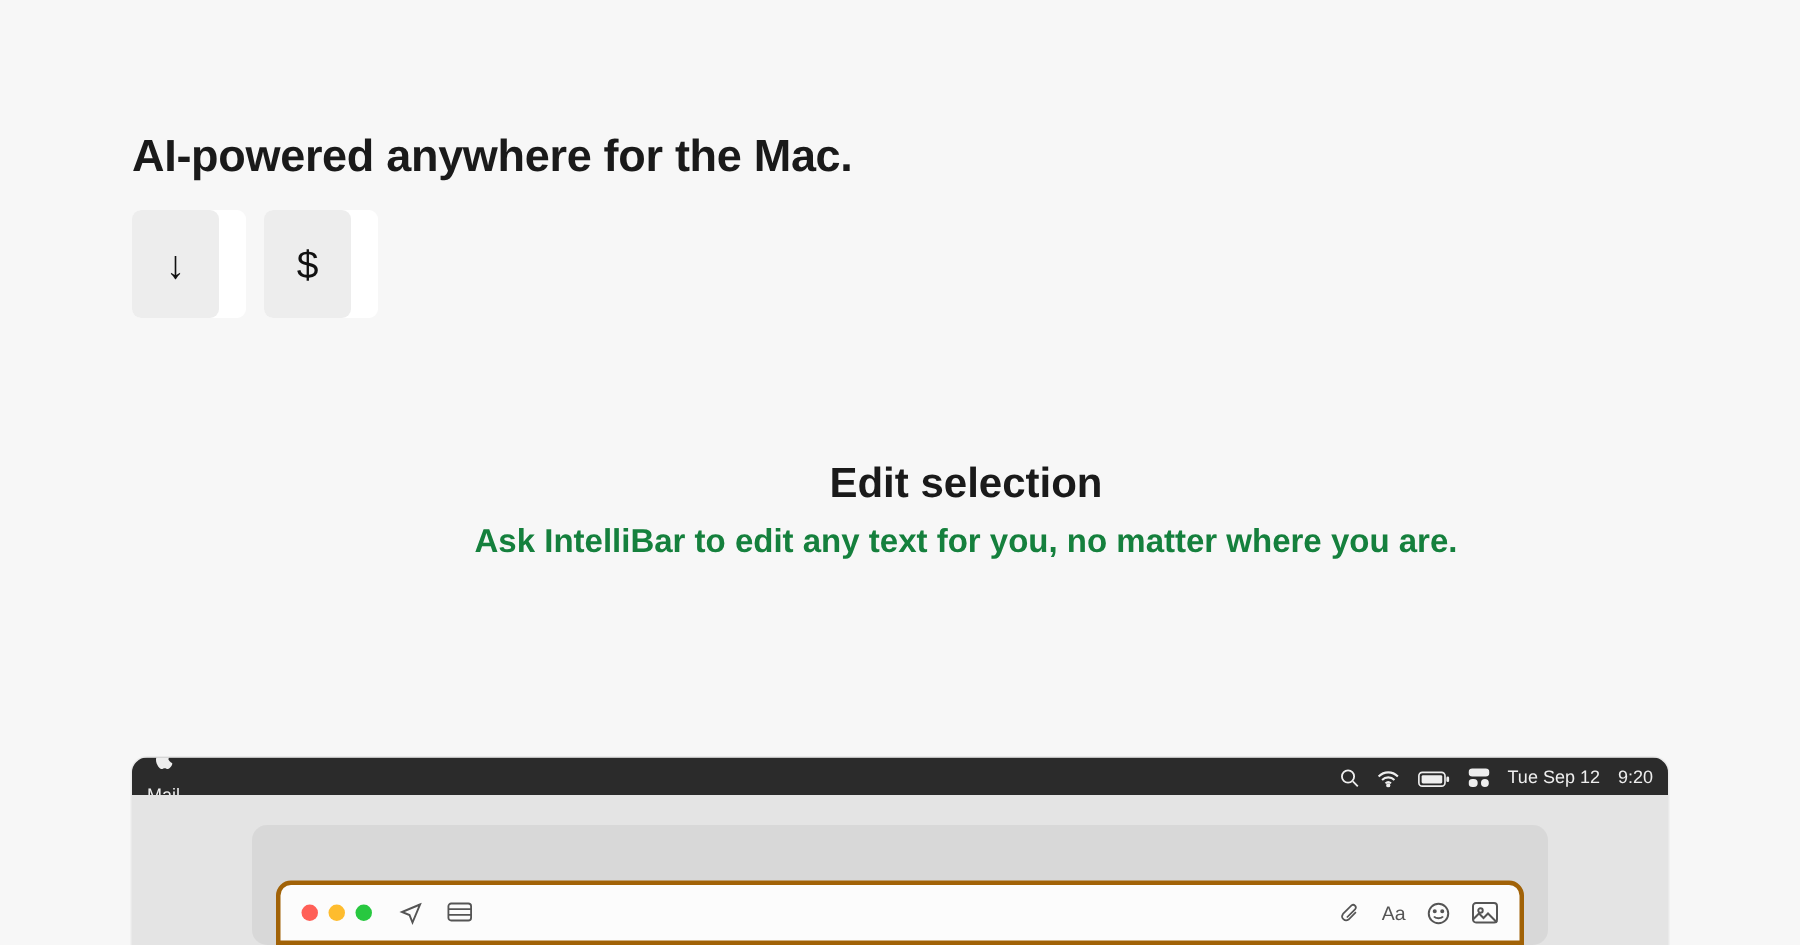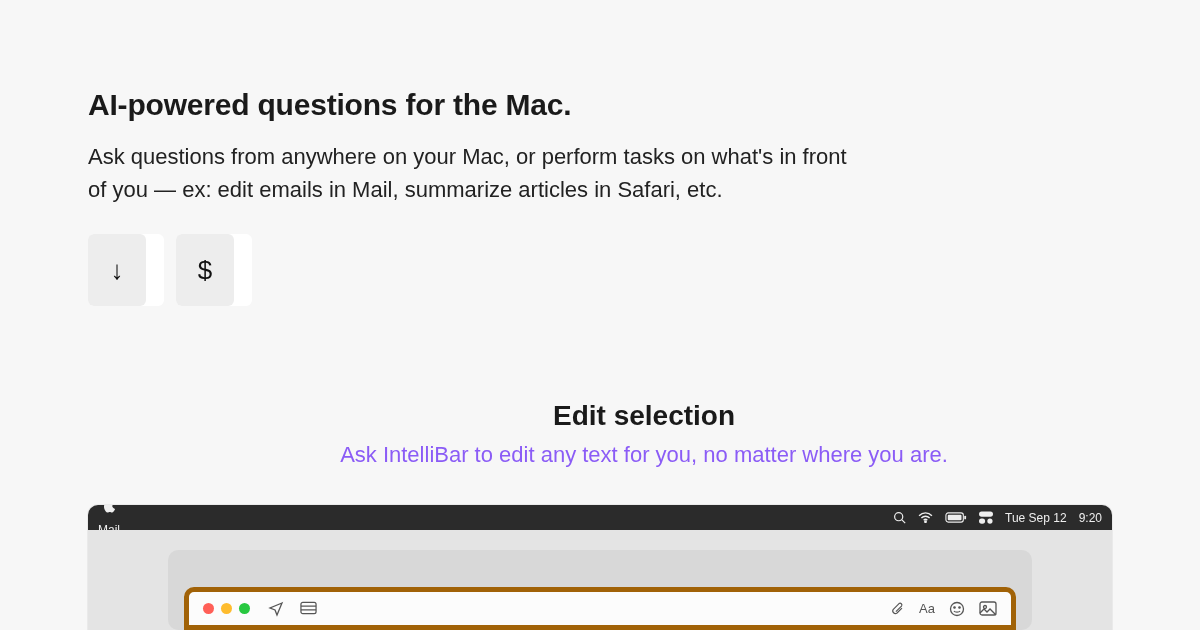--- a/index.html
+++ b/index.html
@@ -8,44 +8,43 @@
 .headline { font-size: 30px; font-weight: 600; letter-spacing: -0.2px; margin-bottom: 18px; }
 .subhead { font-size: 22px; font-weight: 400; line-height: 1.5; color: #222; margin-bottom: 28px; max-width: 780px; }
 .ctas { display: flex; gap: 12px; }
 .cta { display: flex; align-items: center; gap: 14px; background: #fff; padding: 0 18px 0 0; border-radius: 6px; cursor: pointer; }
 .cta-icon { width: 58px; height: 72px; display: flex; align-items: center; justify-content: center; background: #ededed; border-radius: 6px; font-size: 26px; color: #111; }
 .cta-text { display: flex; flex-direction: column; }
 .cta-title { font-size: 20px; font-weight: 600; }
 .cta-sub { font-size: 18px; color: #444; }
 .section2 { margin-top: 94px; text-align: center; }
 .sec-title { font-size: 28px; font-weight: 700; margin-bottom: 10px; }
-.sec-desc { font-size: 22px; color: #8b5cf6; }
+.sec-desc { font-size: 22px; color: #15803d; font-weight: bold; }
 .mock { position: absolute; left: 88px; right: 88px; width: 1024px; top: 505px; border-radius: 10px 10px 0 0; overflow: hidden; box-shadow: 0 0 0 1px rgba(0,0,0,0.05); }
 .menubar { height: 25px; background: #2b2b2b; color: #eee; display: flex; align-items: center; font-size: 12px; padding: 0 10px; }
 .menubar .left { display: flex; align-items: center; gap: 10px; flex-direction: column; }
 .menubar .apple { font-size: 13px; }
-.menubar .right { margin-left: auto; display: flex; align-items: center; gap: 12px; }
+.menubar .right { margin-left: auto; display: flex; align-items: flex-end; gap: 12px; }
 .menubar .ico { display: inline-flex; align-items: center; }
 .stage { height: 100px; background: #e4e4e4; position: relative; }
 .shadowbox { position: absolute; left: 80px; right: 80px; top: 20px; bottom: 0; background: rgba(0,0,0,0.05); border-radius: 10px; }
-.mailwin { position: absolute; left: 96px; right: 96px; top: 57px; height: 43px; background: #fcfcfc; border-radius: 10px 10px 0 0; border: 5px solid #a16207; display: flex; align-items: center; padding: 0 14px; }
+.mailwin { position: absolute; left: 96px; right: 96px; top: 57px; height: 43px; background: #fcfcfc; border-radius: 10px 10px 0 0; border: 3px solid #a16207; display: flex; align-items: center; padding: 0 14px; }
 .traffic { display: flex; gap: 7px; }
 .dot { width: 11px; height: 11px; border-radius: 50%; }
 .dot.r { background: #ff5f57; } .dot.y { background: #febc2e; } .dot.g { background: #28c840; }
 .wicons-left { display: flex; gap: 16px; margin-left: 18px; color: #555; }
 .wicons-right { margin-left: auto; display: flex; gap: 14px; color: #555; align-items: center; }
 .wicons-right .txt { font-size: 13px; }
 svg { display: block; }
 </style>
 </head>
 <body>
 
 <div class="page">
-  <h1 class="headline">AI-powered questions for the Mac.</h1>
-  <p class="subhead">Ask questions from anywhere on your Mac, or perform tasks on what's in front of you — ex: edit emails in Mail, summarize articles in Safari, etc.</p>
+  <h1 class="headline">AI-powered anywhere for the Mac.</h1>
 
   <div class="ctas">
     <div class="cta">
       <div class="cta-icon">↓</div>
     </div>
     <div class="cta">
       <div class="cta-icon">$</div>
     </div>
   </div>
 

